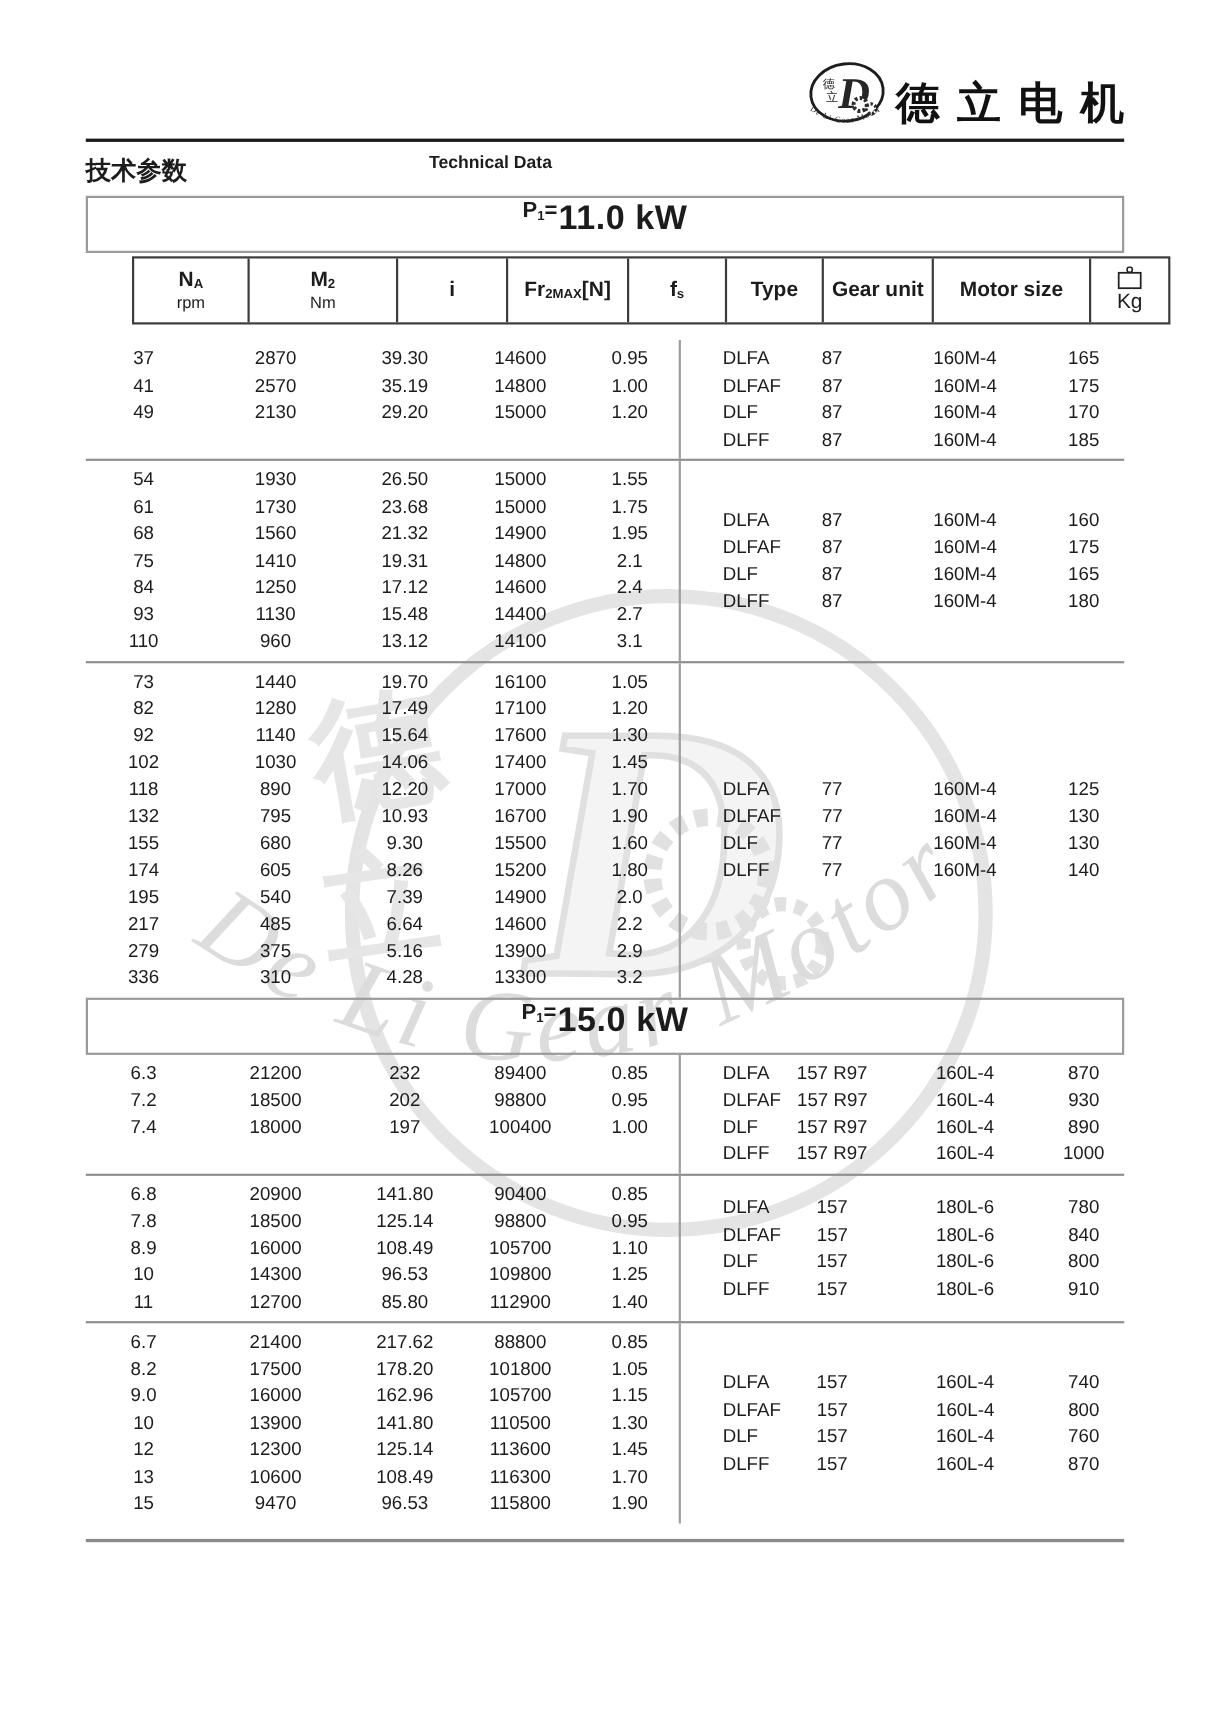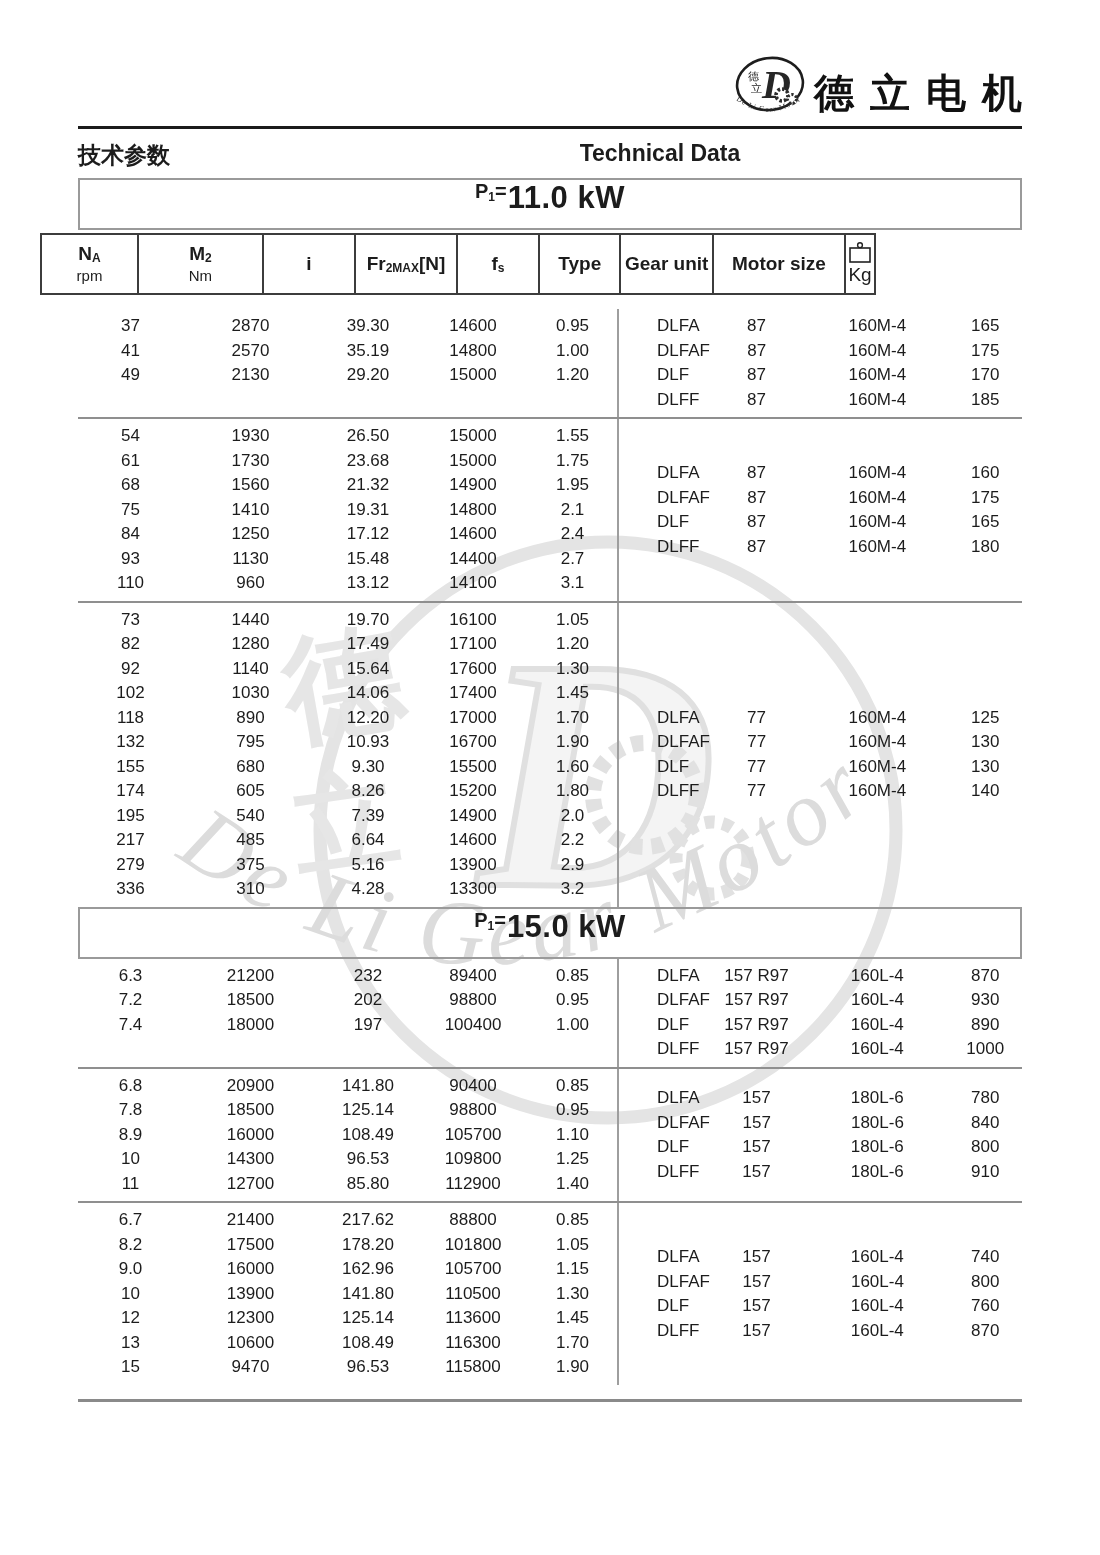--- a/index.html
+++ b/index.html
@@ -21,33 +21,33 @@
   .logo-badge { position:absolute; right:288px; top:54px; }
   .brand-cn {
     position:absolute; right:62px; top:66px;
     font-size:40px; font-weight:bold; letter-spacing:16px;
     font-family:Liberation Mono, monospace;
     color:#111;
   }
   .top-rule { height:3px; background:#1b1b1b; margin:0 78px; }
   .title-row { position:relative; height:49px; }
   .title-cn { position:absolute; left:78px; top:11px; font-size:23px; font-weight:bold; }
-  .title-en { position:absolute; left:390px; top:11px; width:540px; text-align:center; font-size:23px; font-weight:bold; }
+  .title-en { position:absolute; left:390px; top:11px; width:540px; font-size:16px; font-weight:bold; }
   .power-box {
     height:52px; margin:0 78px;
     border:2px solid #9a9a9a;
     display:flex; align-items:flex-start; justify-content:center;
     background:transparent;
   }
   .p-small { font-size:20px; font-weight:bold; }
   .p-sub   { font-size:12px; font-weight:bold; vertical-align:-3px; }
   .p-big   { font-size:31px; font-weight:bold; letter-spacing:0.5px; margin-left:1px; }
   
   .table-header {
-    margin:3px 40px 0; width:836px; height:62px;
+    margin:3px 120px 0; width:944px; height:62px;
     border:2px solid #3c3c3c;
     display:flex;
   }
   .th-cell {
     border-right:2px solid #3c3c3c;
     display:flex; flex-direction:column; align-items:center; justify-content:center;
     line-height:1.15;
   }
   .th-cell:last-child { border-right:none; flex:1; }
   .th-main { font-size:19px; font-weight:bold; white-space:nowrap; }

